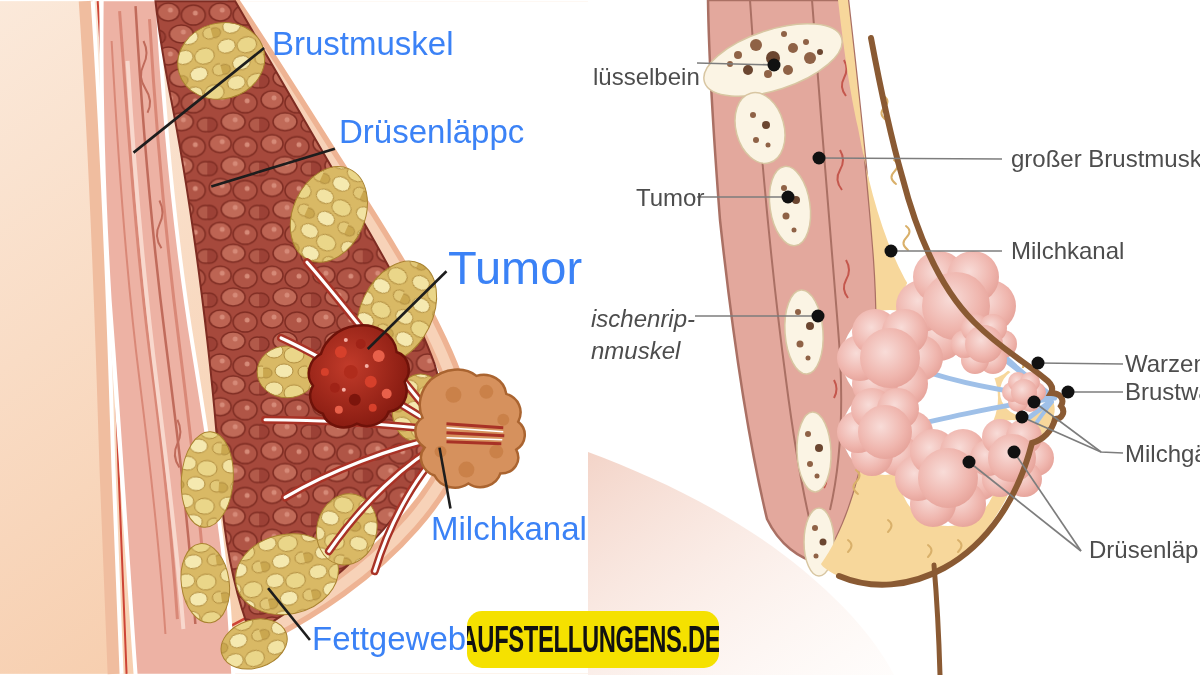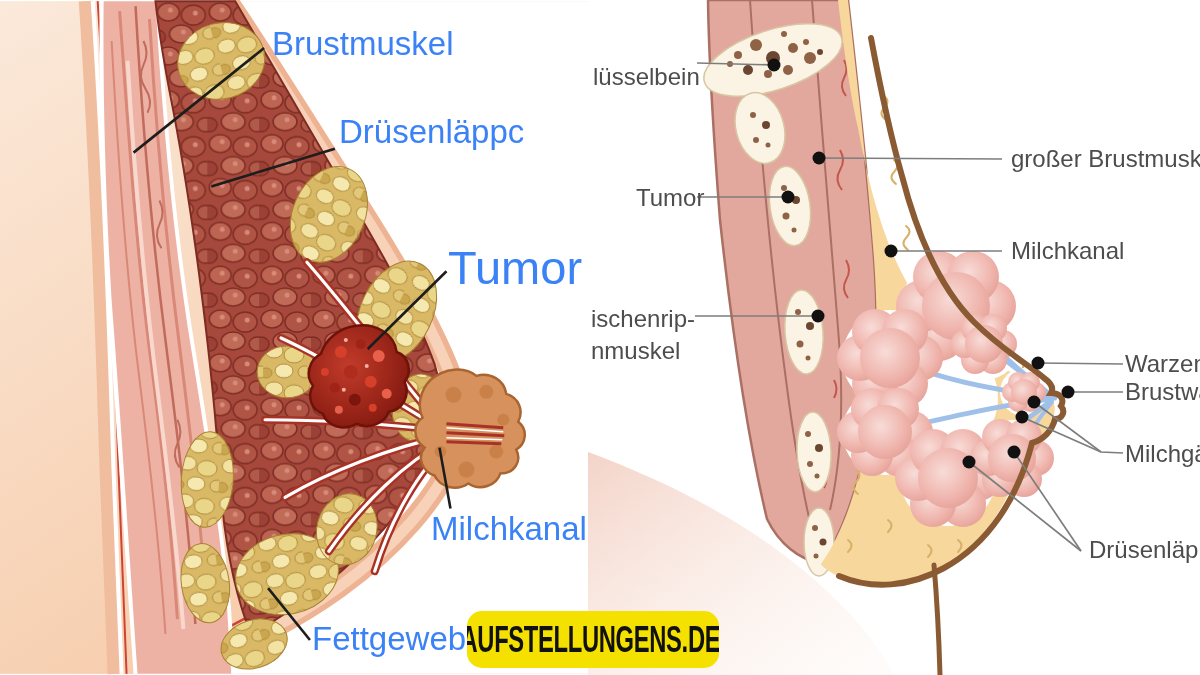--- a/index.html
+++ b/index.html
@@ -6,21 +6,21 @@
   .stage{position:relative;width:1200px;height:675px;overflow:hidden;background:#ffffff;
          font-family:"Liberation Sans",sans-serif;}
   .panel{position:absolute;top:0;height:675px;}
   #panel-left{left:0;width:588px;}
   #panel-right{left:588px;width:612px;}
   .panel svg{display:block;width:100%;height:100%;}
   .lbl{position:absolute;white-space:nowrap;line-height:1.05;}
   .lbl-left{color:#3b82f6;font-size:33px;font-family:"Liberation Sans",sans-serif;}
   .lbl-tumor{font-size:47px;}
   .lbl-right{color:#4d4d4d;font-size:24px;font-family:"Liberation Sans",sans-serif;}
-  .two-line{white-space:pre-line;line-height:32px;}
+  .two-line{white-space:pre-line;line-height:32px;font-style:italic;}
   .badge{position:absolute;left:467px;top:611px;width:252px;height:57px;background:#F5E100;
          border-radius:15px;display:flex;align-items:center;justify-content:center;overflow:hidden;}
   .badge span{display:inline-block;font-weight:700;font-size:36px;color:#111111;
               letter-spacing:-0.5px;transform:scaleX(0.66);transform-origin:center;
               font-family:"Liberation Sans",sans-serif;white-space:nowrap;}
 </style>
 </head>
 <body>
 
 <div class="stage">

